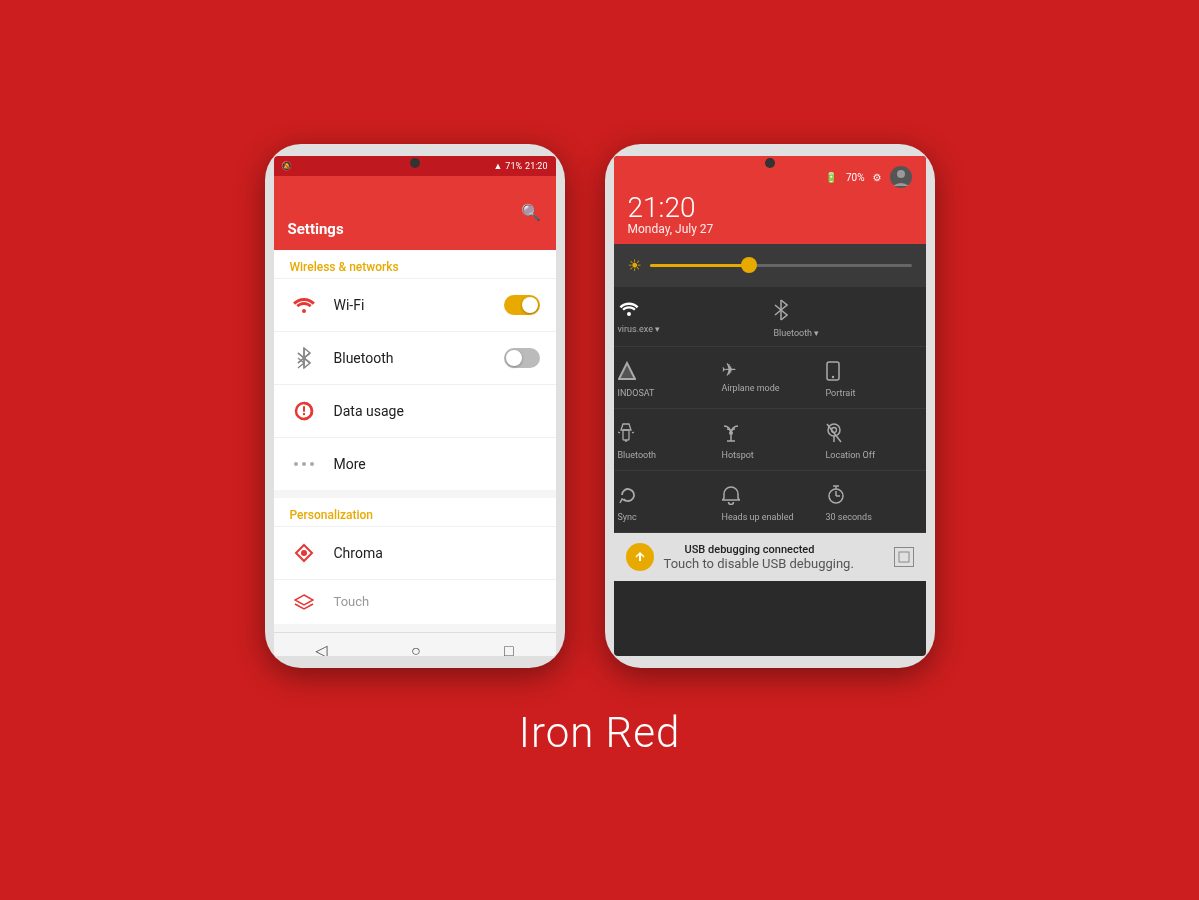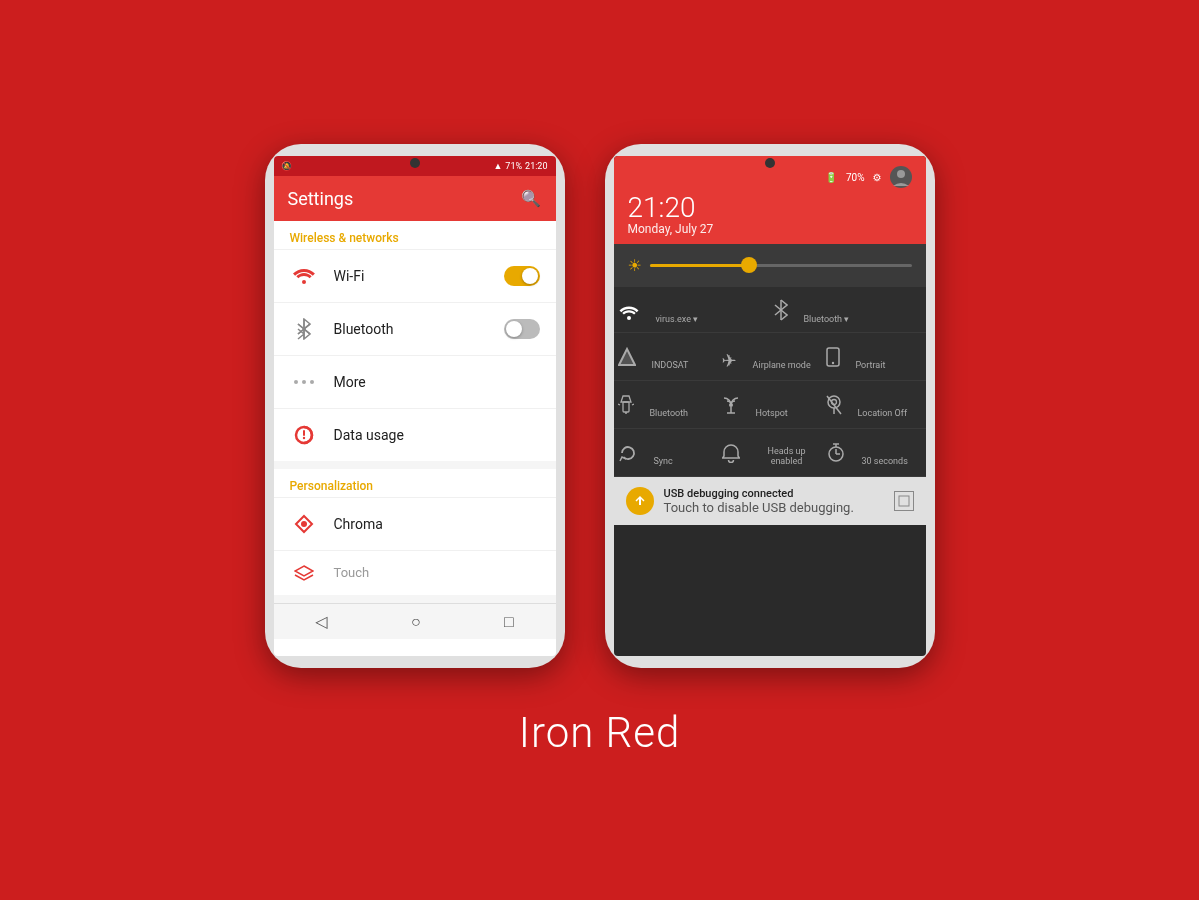--- a/index.html
+++ b/index.html
@@ -111,22 +111,23 @@
     .app-bar {
       background: #e53935;
       color: white;
       padding: 12px 14px;
       display: flex;
       justify-content: space-between;
       align-items: center;
     }
 
     .app-bar-title {
-      font-size: 18px;
-      font-weight: 400;
+      font-size: 15px;
+      font-weight: 700;
+      margin-top: 32px;
     }
 
     
     .settings-content {
       background: #f5f5f5;
       flex: 1;
       overflow: hidden;
     }
 
     .settings-section {
@@ -260,24 +261,24 @@
     .quick-row {
       display: flex;
       background: #2e2e2e;
       padding: 6px 0;
       border-bottom: 1px solid #3a3a3a;
     }
 
     .quick-item {
       flex: 1;
       display: flex;
-      flex-direction: row;
-      align-items: flex-end;
+      flex-direction: column;
+      align-items: flex-start;
       padding: 8px 4px 4px;
-      gap: 16px;
+      gap: 4px;
     }
 
     .quick-item-icon {
       font-size: 20px;
       color: #aaa;
       line-height: 1;
     }
 
     .quick-item-icon.active {
       color: white;
@@ -320,20 +321,21 @@
     }
 
     .notif-card-text {
       flex: 1;
     }
 
     .notif-card-title {
       font-size: 11px;
       color: #212121;
       font-weight: 500;
+      margin-left: 21px;
     }
 
     .notif-card-body {
       font-size: 13px;
       color: #555;
     }
 
     
     .page-title {
       color: white;
@@ -399,40 +401,40 @@
                 <line x1="8" y1="1" x2="8" y2="21" stroke="#888" stroke-width="1.5"></line>
                 <polyline points="2,6 14,16" fill="none" stroke="#888" stroke-width="1.5"></polyline>
                 <polyline points="14,6 2,16" fill="none" stroke="#888" stroke-width="1.5"></polyline>
               </svg>
             </div>
             <span class="settings-label">Bluetooth</span>
             <div class="toggle off"></div>
           </div>
 
           <div class="settings-item">
-            <div class="settings-icon">
-              <svg width="20" height="8" viewBox="0 0 20 8">
-                <circle cx="2" cy="4" r="2" fill="#aaa"></circle>
-                <circle cx="10" cy="4" r="2" fill="#aaa"></circle>
-                <circle cx="18" cy="4" r="2" fill="#aaa"></circle>
-              </svg>
-            </div>
-            <span class="settings-label">More</span>
-          </div>
-
-          <div class="settings-item">
             <div class="settings-icon icon-data">
               <svg width="20" height="20" viewBox="0 0 20 20">
                 <circle cx="10" cy="10" r="8" fill="none" stroke="#e53935" stroke-width="2.5"></circle>
                 <path d="M10 2 A8 8 0 0 1 10 18" fill="none" stroke="#e53935" stroke-width="2.5"></path>
                 <line x1="10" y1="6" x2="10" y2="10" stroke="#e53935" stroke-width="2" stroke-linecap="round"></line>
                 <circle cx="10" cy="13" r="1.2" fill="#e53935"></circle>
               </svg>
             </div>
             <span class="settings-label">Data usage</span>
+          </div>
+
+          <div class="settings-item">
+            <div class="settings-icon">
+              <svg width="20" height="8" viewBox="0 0 20 8">
+                <circle cx="2" cy="4" r="2" fill="#aaa"></circle>
+                <circle cx="10" cy="4" r="2" fill="#aaa"></circle>
+                <circle cx="18" cy="4" r="2" fill="#aaa"></circle>
+              </svg>
+            </div>
+            <span class="settings-label">More</span>
           </div>
         </div>
 
         <div class="settings-section">
           <div class="section-header">Personalization</div>
 
           <div class="settings-item">
             <div class="settings-icon icon-chroma">
               <svg width="20" height="20" viewBox="0 0 20 20">
                 <polygon points="10,2 14,6 18,10 14,14 10,18 6,14 2,10 6,6" fill="none" stroke="#e53935" stroke-width="2"></polygon>

